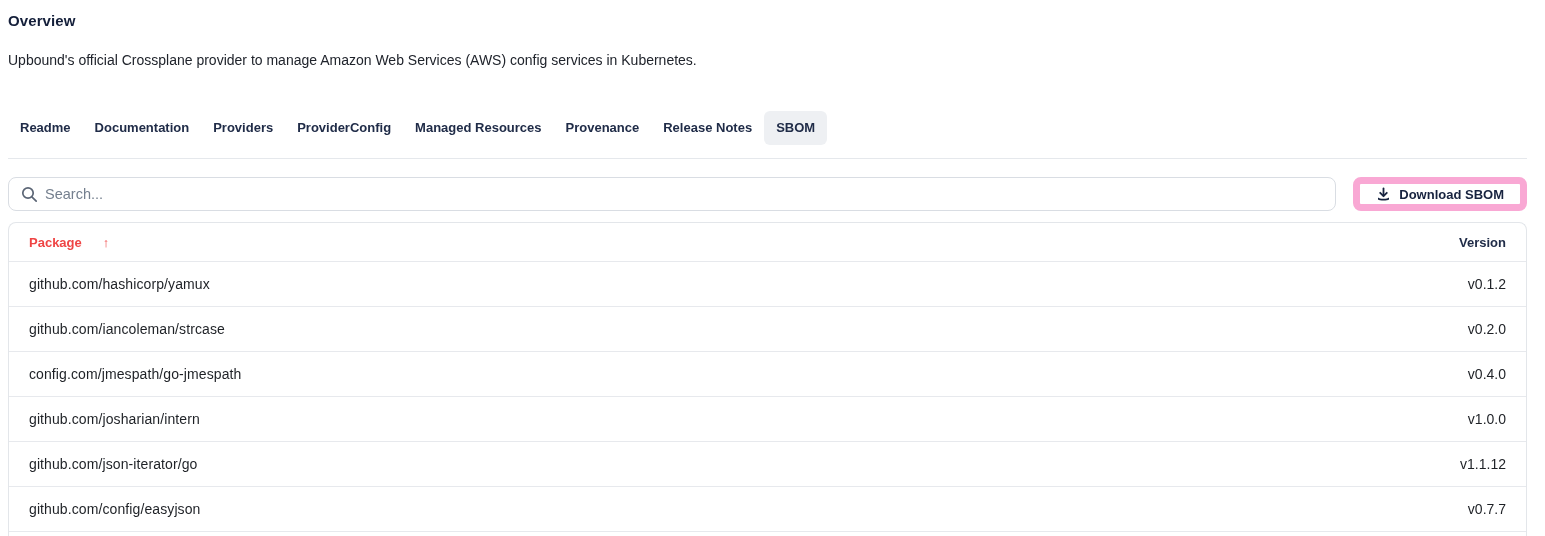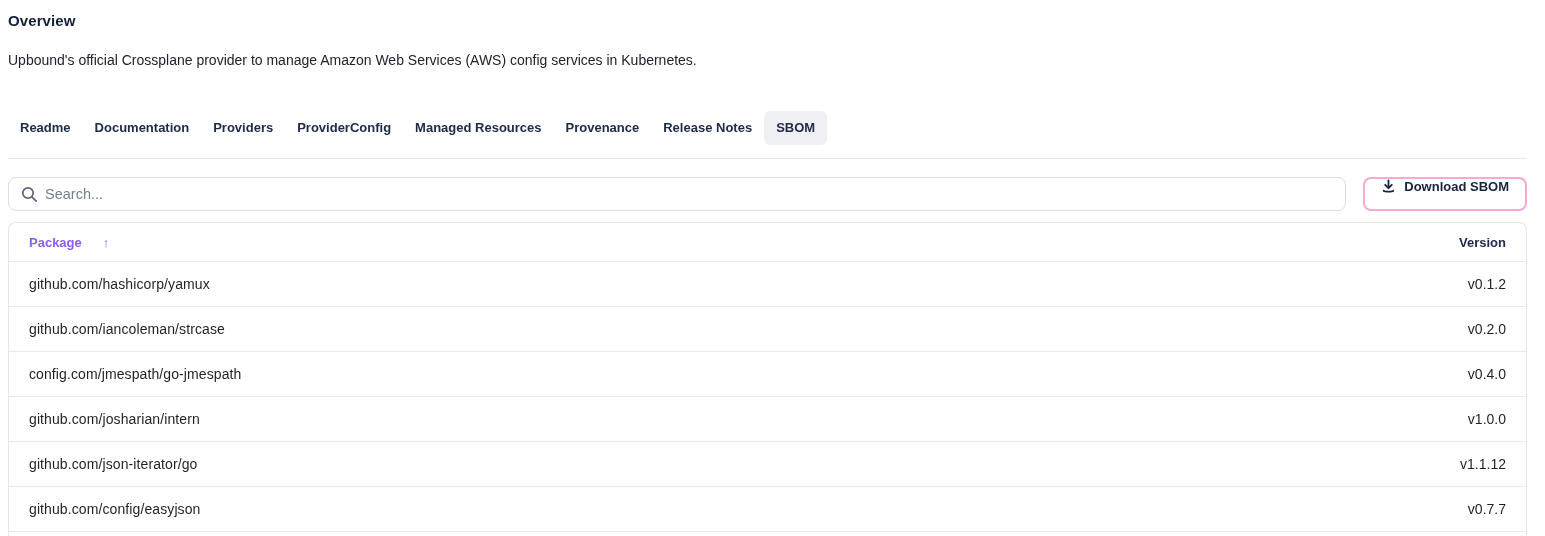--- a/index.html
+++ b/index.html
@@ -54,24 +54,24 @@
     width: 100%; height: 100%;
     border: none; outline: none; background: transparent;
     border-radius: 8px;
     padding: 0 12px 0 36px;
     font-family: "Liberation Sans", sans-serif;
     font-size: 14.5px; color: #2a2f38;
   }
   .search-box input::placeholder { color: #747f8e; opacity: 1; }
 
   .download-btn {
-    display: flex; gap: 8px;
+    display: flex; align-items: center; gap: 8px;
     padding: 0 16px;
     background: #fff;
-    border: 2px solid #f9a8d4; border-radius: 8px;
+    border: 7px solid #f9a8d4; border-radius: 8px;
     font-family: "Liberation Sans", sans-serif;
     font-size: 13px; font-weight: 700; color: #17233f;
     cursor: pointer; white-space: nowrap;
   }
 
   .sbom-table {
     margin-top: 11px;
     border: 1px solid #e3e6ea;
     border-radius: 8px;
     border-bottom: none;
@@ -79,21 +79,21 @@
   }
   .thead {
     height: 39px;
     display: flex; justify-content: space-between; align-items: center;
     padding: 0 20px;
     border-bottom: 1px solid #e7e9ed;
   }
   .th-package {
     display: flex; align-items: center; gap: 21px;
     font-size: 13px; font-weight: 700;
-    color: #8b5cf6; cursor: pointer;
+    color: #ef4444; cursor: pointer;
   }
   .sort-arrow { font-size: 13px; font-weight: 700; }
   .th-version {
     font-size: 13px; font-weight: 700; color: #202c48;
     cursor: pointer;
   }
   .row {
     height: 45px;
     display: flex; justify-content: space-between; align-items: center;
     padding: 0 20px;

